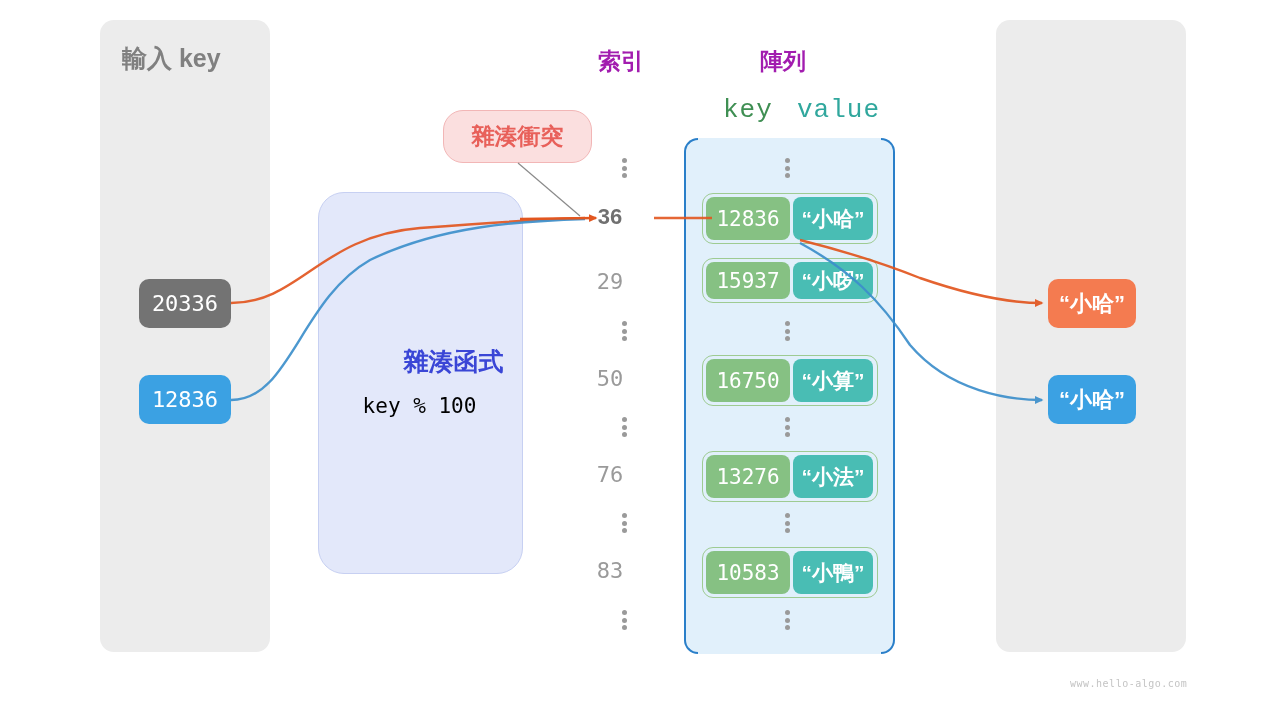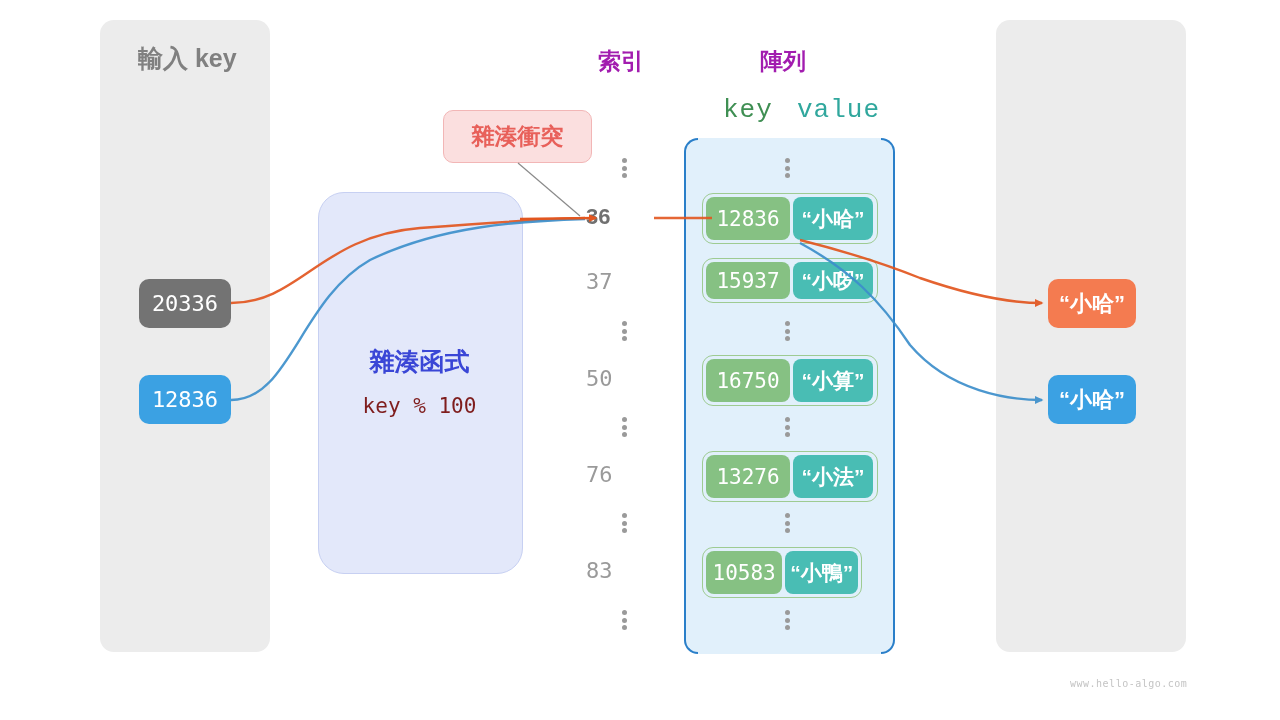--- a/index.html
+++ b/index.html
@@ -49,31 +49,31 @@
   .hash-title {
     position: absolute;
     color: #3a46d6;
     font-size: 25px;
     font-weight: bold;
     text-align: center;
     white-space: nowrap;
   }
   .hash-sub {
     position: absolute;
-    color: #7f1d1d;
+    color: #000000;
     font-size: 21px;
     font-family: "DejaVu Sans Mono", "Liberation Mono", monospace;
     text-align: center;
     white-space: nowrap;
   }
   .collide-box {
     position: absolute;
     background: #fbdfdf;
     border: 1.6px solid #f2b6b6;
-    border-radius: 10px;
+    border-radius: 20px;
     display: flex;
     align-items: center;
     justify-content: center;
     color: #e8605a;
     font-weight: bold;
     font-size: 23px;
   }
   .in-box {
     position: absolute;
     border-radius: 10px;
@@ -117,21 +117,21 @@
   .bracket.right {
     border-left: none;
     border-top-right-radius: 14px;
     border-bottom-right-radius: 14px;
   }
   .idx {
     position: absolute;
     color: #9a9a9a;
     font-family: "DejaVu Sans Mono", "Liberation Mono", monospace;
     font-size: 22px;
-    text-align: left;
+    text-align: center;
     white-space: nowrap;
   }
   .idx.hl {
     color: #707070;
     font-weight: bold;
     font-family: "Liberation Sans", sans-serif;
   }
   .dots {
     position: absolute;
     display: flex;
@@ -197,31 +197,31 @@
     height: 720px;
     pointer-events: none;
   }
 </style>
 </head>
 <body>
 
 <div id="canvas">
 
   <div class="panel" style="left:100px; top:20px; width:170px; height:632px;"></div>
-  <div class="panel-title" style="left:122px; top:42px; font-size:25px;margin-left:16px;">輸入 key</div>
+  <div class="panel-title" style="left:122px; top:42px; font-size:25px;">輸入 key</div>
 
   <div class="panel" style="left:996px; top:20px; width:190px; height:632px;"></div>
 
   <div class="col-head" style="left:598px; top:46px;">索引</div>
   <div class="col-head" style="left:760px; top:46px;">陣列</div>
   <div class="kv-head" style="left:723px; top:95px; color:#3f8f53;">key</div>
   <div class="kv-head" style="left:797px; top:95px; color:#30a79d;">value</div>
 
   <div class="hash-box" style="left:318px; top:192px; width:203px; height:380px;"></div>
-  <div class="hash-title" style="left:318px; top:345px; width:203px;">雜湊函式</div>
+  <div class="hash-title" style="left:318px; top:345px; width:203px;padding-left:34px;">雜湊函式</div>
   <div class="hash-sub" style="left:318px; top:394px; width:203px;">key % 100</div>
 
   <div class="collide-box" style="left:443px; top:110px; width:147px; height:51px;">雜湊衝突</div>
 
   <div class="in-box orange" style="left:139px; top:279px; width:92px; height:49px;">20336</div>
   <div class="in-box blue" style="left:139px; top:375px; width:92px; height:49px;">12836</div>
 
   <div class="out-box orange" style="left:1048px; top:279px; width:88px; height:49px;">“小哈”</div>
   <div class="out-box blue" style="left:1048px; top:375px; width:88px; height:49px;">“小哈”</div>
 
@@ -238,21 +238,21 @@
       <div class="dots" style="left: 785px; top: 158px;">
         <span></span>
         <span></span>
         <span></span>
       </div>
       <div class="idx hl" style="left: 586px; top: 204px; width: 48px;">36</div>
       <div class="pair" style="left: 702px; top: 193px; width: 176px; height: 51px;">
         <div class="cell-key">12836</div>
         <div class="cell-val">“小哈”</div>
       </div>
-      <div class="idx" style="left: 586px; top: 269px; width: 48px;">37</div>
+      <div class="idx" style="left: 586px; top: 269px; width: 48px;">29</div>
       <div class="pair" style="left: 702px; top: 258px; width: 176px; height: 45px;">
         <div class="cell-key">15937</div>
         <div class="cell-val">“小啰”</div>
       </div>
       <div class="dots" style="left: 622px; top: 321px;">
         <span></span>
         <span></span>
         <span></span>
       </div>
       <div class="dots" style="left: 785px; top: 321px;">
@@ -284,21 +284,21 @@
         <span></span>
         <span></span>
         <span></span>
       </div>
       <div class="dots" style="left: 785px; top: 513px;">
         <span></span>
         <span></span>
         <span></span>
       </div>
       <div class="idx" style="left: 586px; top: 558px; width: 48px;">83</div>
-      <div class="pair" style="left: 702px; top: 547px; width: 160px; height: 51px;">
+      <div class="pair" style="left: 702px; top: 547px; width: 176px; height: 51px;">
         <div class="cell-key">10583</div>
         <div class="cell-val">“小鴨”</div>
       </div>
       <div class="dots" style="left: 622px; top: 610px;">
         <span></span>
         <span></span>
         <span></span>
       </div>
       <div class="dots" style="left: 785px; top: 610px;">
         <span></span>

